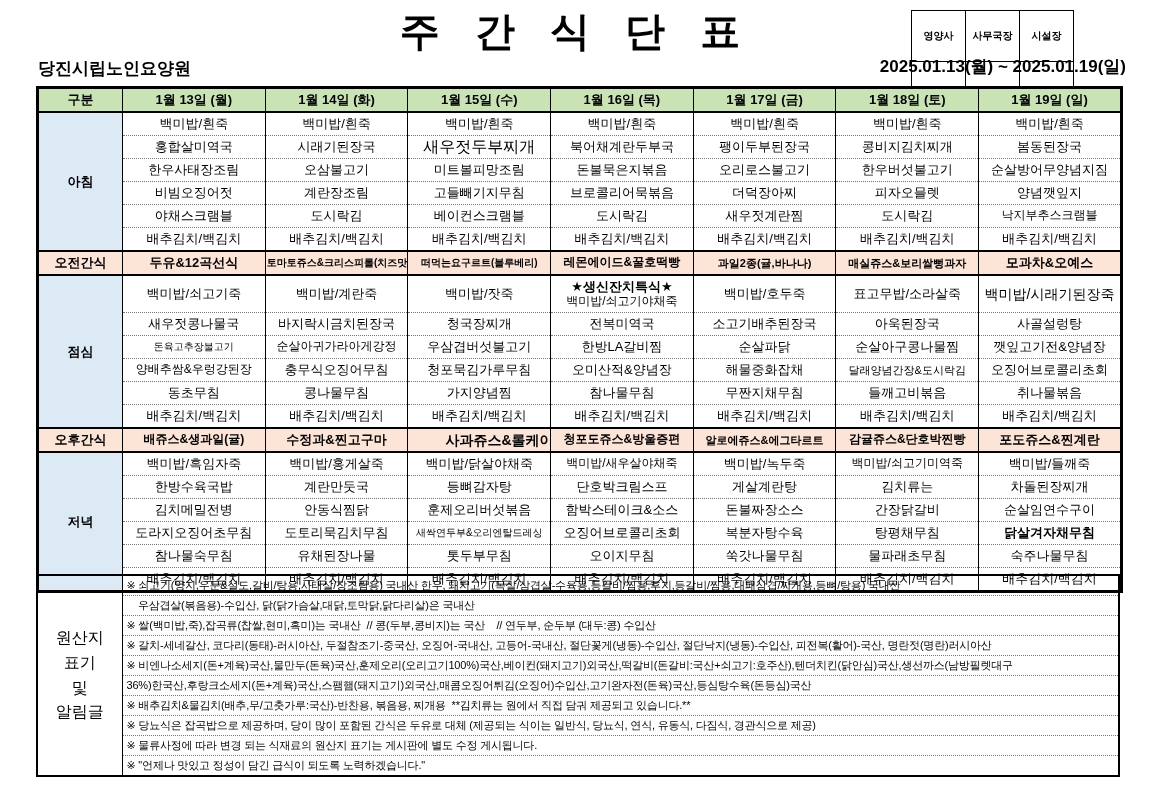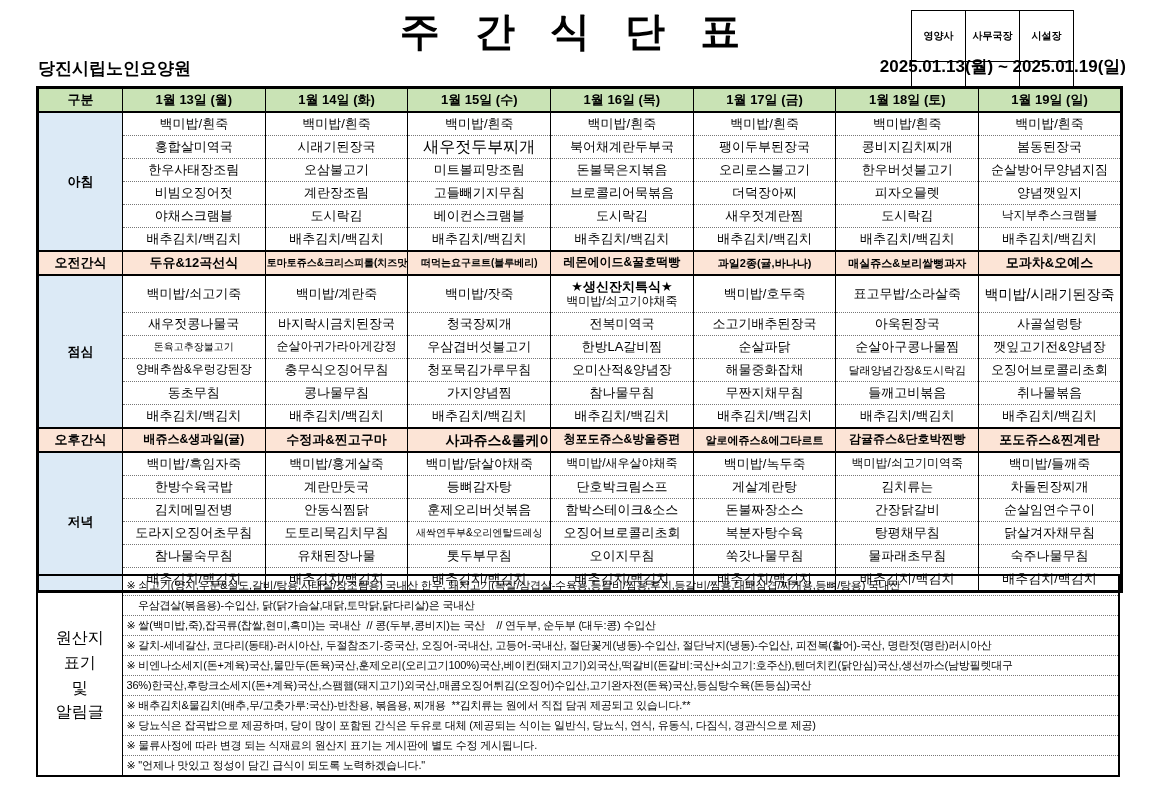--- a/index.html
+++ b/index.html
@@ -521,21 +521,21 @@
           <td>
             <div class="cell-line" style="font-size: 13px;">오징어브로콜리초회</div>
           </td>
           <td>
             <div class="cell-line" style="font-size: 13px;">복분자탕수육</div>
           </td>
           <td>
             <div class="cell-line" style="font-size: 13px;">탕평채무침</div>
           </td>
           <td>
-            <div class="cell-line" style="font-size: 13px;">닭살겨자채무침</div>
+            <div class="cell-line" style="font-size: 13px; font-weight: bold;">닭살겨자채무침</div>
           </td>
         </tr>
         <tr class="">
           <td>
             <div class="cell-line" style="font-size: 13px;">참나물숙무침</div>
           </td>
           <td>
             <div class="cell-line" style="font-size: 13px;">유채된장나물</div>
           </td>
           <td>

